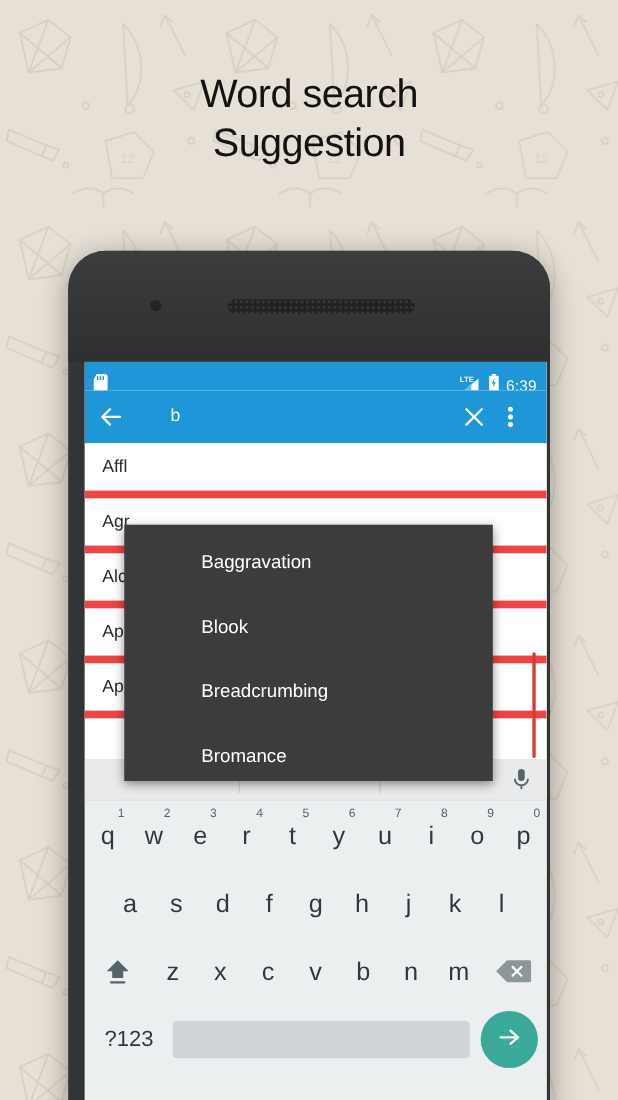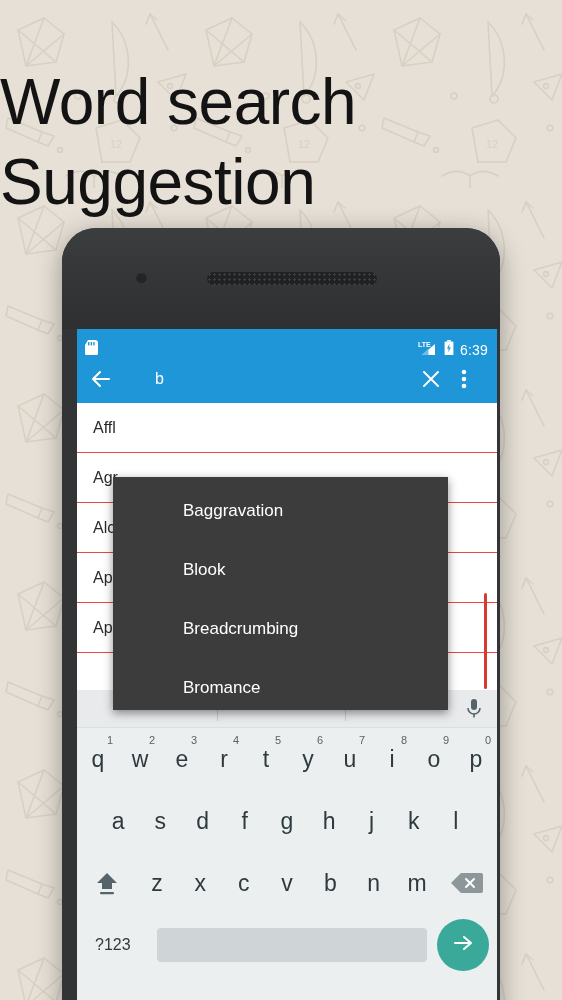--- a/index.html
+++ b/index.html
@@ -14,22 +14,23 @@
   
   #doodle-bg {
     position:absolute; inset:0;
     background:#e6e0d6;
   }
   #doodle-bg svg { width:100%; height:100%; display:block; opacity:.55; }
 
   
   #headline {
     position:absolute; top:62px; left:0; width:562px;
+    text-align:center;
     color:#131313;
-    font-size:64px;
+    font-size:36px;
     line-height:1.25;
     font-weight:400;
     letter-spacing:-.5px;
     z-index:6;
   }
   #headline .l2 { display:block; }
 
   
   #phone {
     position:absolute;
@@ -91,21 +92,21 @@
   #search-text {
     font-size:16px; color:#fff; margin-left:42px; flex:1;
   }
   .tb-icon { width:24px; height:24px; cursor:pointer; }
   #overflow-icon { margin-left:18px; }
 
   
   #bg-list { background:#fff; position:relative; height:287px; }
   .bg-row {
     height:50px;
-    border-bottom:1px solid #ef4444;
+    border-bottom:7px solid #ef4444;
     display:flex; align-items:center;
     padding-left:16px;
     font-size:16px; color:#2a2a2a;
     white-space:nowrap;
   }
   #list-scrollbar {
     position:absolute; right:10px; top:190px;
     width:3px; height:96px; background:#d63b2f;
     border-radius:2px;
   }
@@ -164,21 +165,21 @@
   .key .numhint {
     position:absolute; top:6px; left:50%;
     transform:translateX(-50%) translateX(12px);
     font-size:11px; color:#55646a;
   }
   #row2 { padding:0 20px; }
   #row3 { padding:0 2px; }
   .key.special { flex:1.3; }
   #row4 { height:62px; padding:0 8px; gap:6px; }
   #key-123 {
-    flex:0 0 62px; font-size:16px;
+    flex:0 0 62px; font-size:20px;
     display:flex; align-items:center; justify-content:flex-start;
     padding-left:10px; color:#2e3a3e; cursor:pointer;
   }
   #key-space {
     flex:1; height:34px; background:#cfd4d6; border-radius:4px;
     margin:0 4px; cursor:pointer;
   }
   #key-enter {
     flex:0 0 52px; height:52px; border-radius:50%;
     background:#3aa99a;

